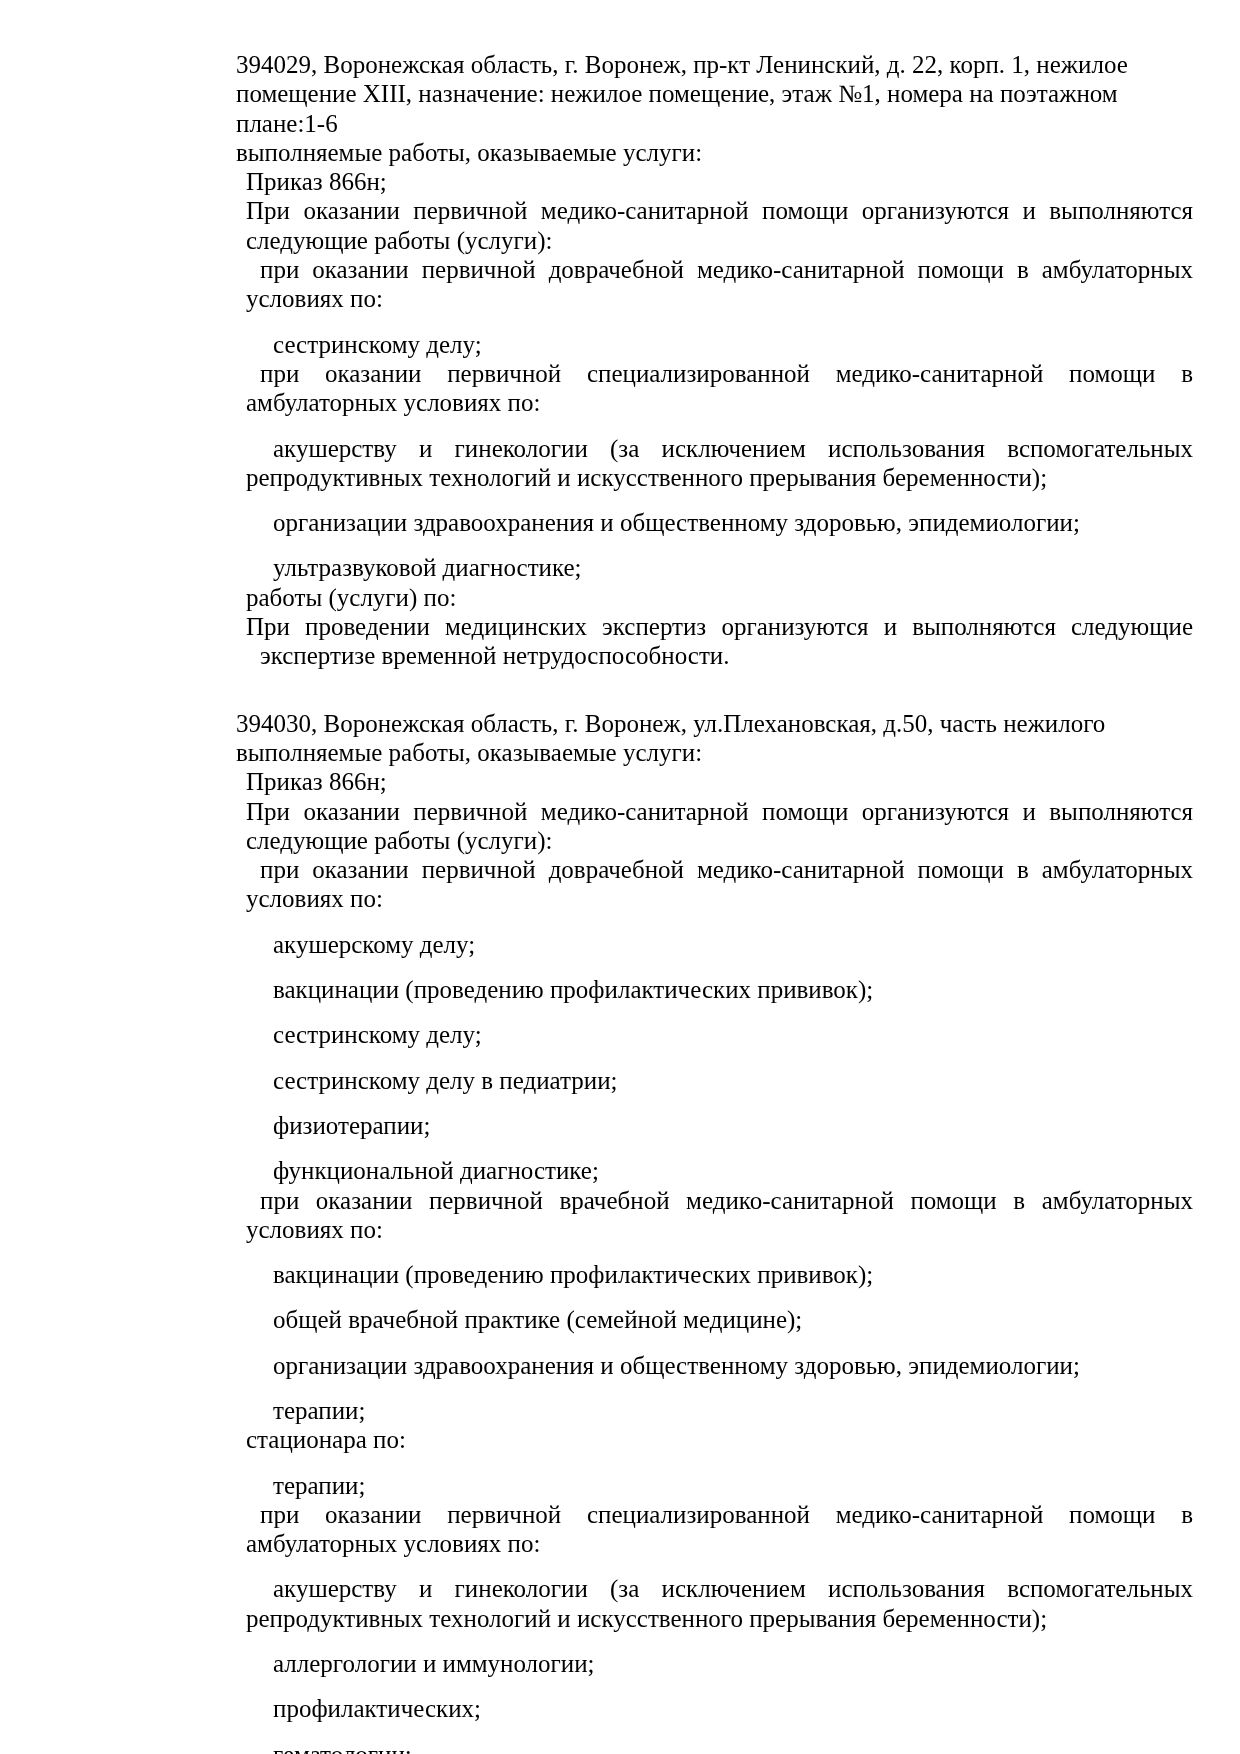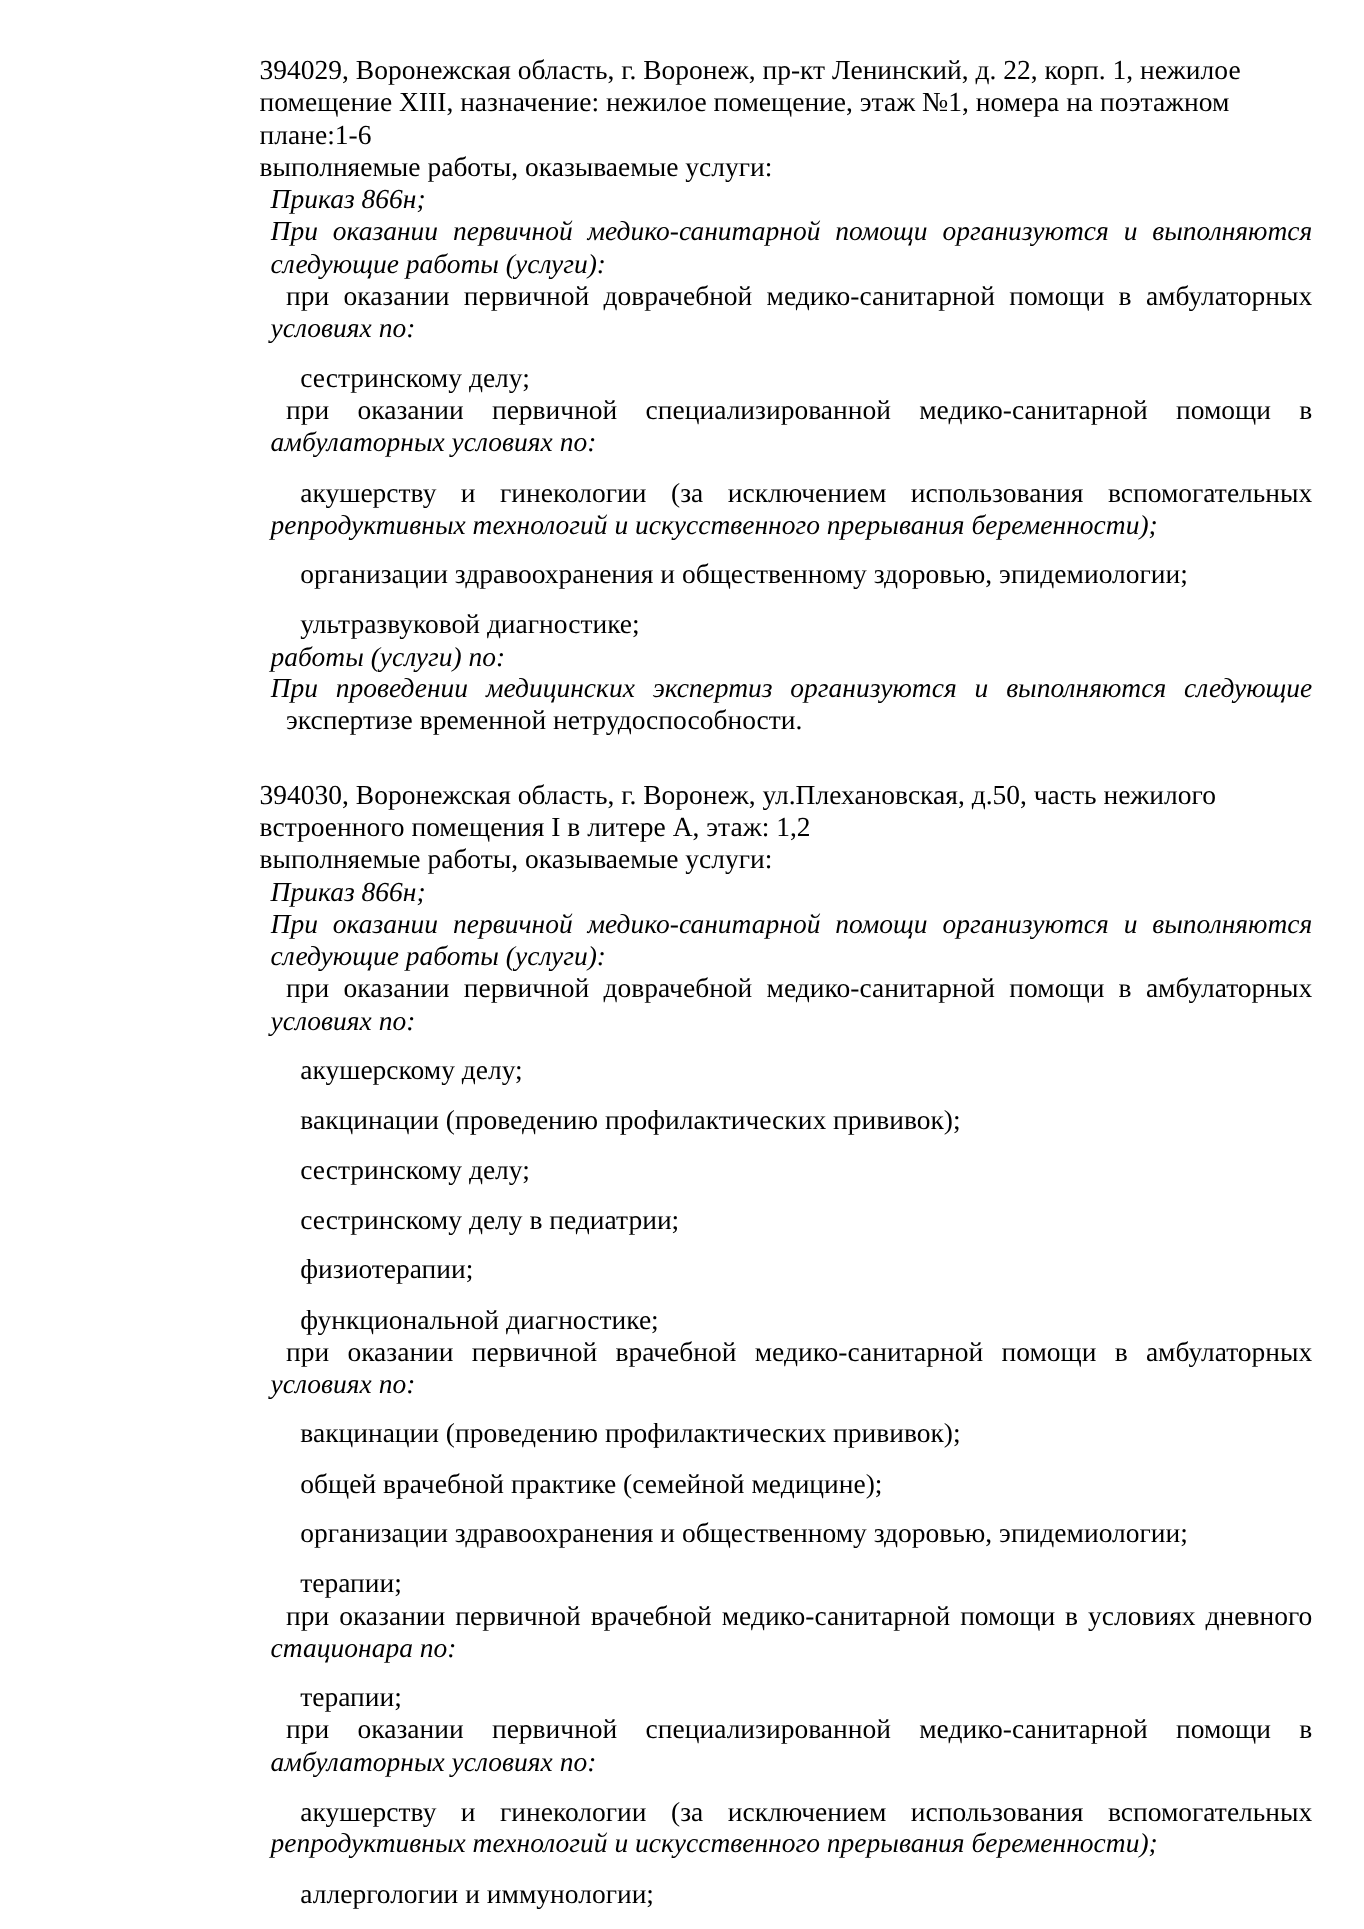--- a/index.html
+++ b/index.html
@@ -24,21 +24,21 @@
   }
   .sec + .sec {
     margin-top: 38px; 
   }
   .line {
     white-space: nowrap;
     min-height: 29.3px;
   }
   
   .i0 { margin-left: 0; }
-  .i1 { margin-left: 10px; font-style: italic; }
+  .i1 { margin-left: 10px; }
   .i2 { margin-left: 24px; }
   .i3 { margin-left: 37px; margin-top: 16px; }
   
   .just {
     white-space: normal;
     text-align: justify;
     text-align-last: justify;
     overflow: hidden;
     max-height: 29.3px;
   }
@@ -63,40 +63,38 @@
       <div class="line i3 just">акушерству и гинекологии (за исключением использования вспомогательных</div>
       <div class="line i1">репродуктивных технологий и искусственного прерывания беременности);</div>
       <div class="line i3">организации здравоохранения и общественному здоровью, эпидемиологии;</div>
       <div class="line i3">ультразвуковой диагностике;</div>
       <div class="line i1">работы (услуги) по:</div>
       <div class="line i1 just">При проведении медицинских экспертиз организуются и выполняются следующие</div>
       <div class="line i2">экспертизе временной нетрудоспособности.</div>
     </section>
     <section class="sec">
       <div class="line i0">394030, Воронежская область, г. Воронеж, ул.Плехановская, д.50, часть нежилого</div>
-      <div class="line i0">встроенного помещения I в литере А, этаж: 1,2</div>
       <div class="line i0">выполняемые работы, оказываемые услуги:</div>
       <div class="line i1">Приказ 866н;</div>
       <div class="line i1 just">При оказании первичной медико-санитарной помощи организуются и выполняются</div>
       <div class="line i1">следующие работы (услуги):</div>
       <div class="line i2 just">при оказании первичной доврачебной медико-санитарной помощи в амбулаторных</div>
       <div class="line i1">условиях по:</div>
       <div class="line i3">акушерскому делу;</div>
       <div class="line i3">вакцинации (проведению профилактических прививок);</div>
       <div class="line i3">сестринскому делу;</div>
       <div class="line i3">сестринскому делу в педиатрии;</div>
       <div class="line i3">физиотерапии;</div>
       <div class="line i3">функциональной диагностике;</div>
       <div class="line i2 just">при оказании первичной врачебной медико-санитарной помощи в амбулаторных</div>
       <div class="line i1">условиях по:</div>
       <div class="line i3">вакцинации (проведению профилактических прививок);</div>
       <div class="line i3">общей врачебной практике (семейной медицине);</div>
       <div class="line i3">организации здравоохранения и общественному здоровью, эпидемиологии;</div>
       <div class="line i3">терапии;</div>
-      <div class="line i2 just">при оказании первичной врачебной медико-санитарной помощи в условиях дневного</div>
       <div class="line i1">стационара по:</div>
       <div class="line i3">терапии;</div>
       <div class="line i2 just">при оказании первичной специализированной медико-санитарной помощи в</div>
       <div class="line i1">амбулаторных условиях по:</div>
       <div class="line i3 just">акушерству и гинекологии (за исключением использования вспомогательных</div>
       <div class="line i1">репродуктивных технологий и искусственного прерывания беременности);</div>
       <div class="line i3">аллергологии и иммунологии;</div>
       <div class="line i3">профилактических;</div>
       <div class="line i3">гематологии;</div>
       <div class="line i3">детской эндокринологии;</div>

